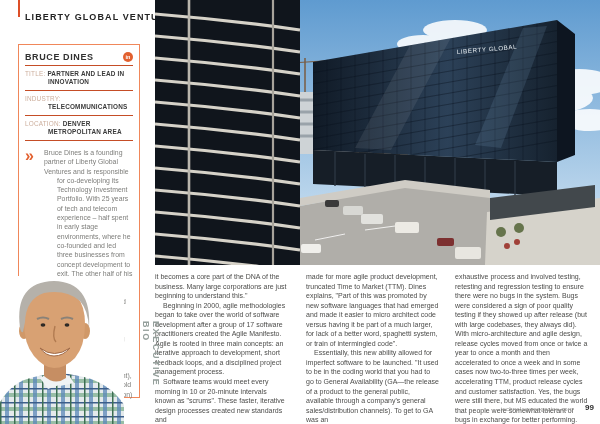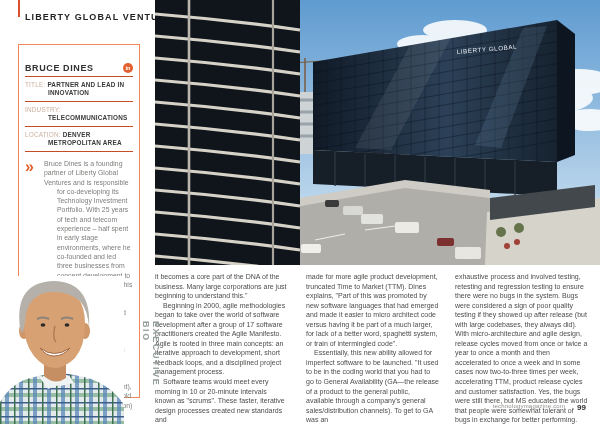--- a/index.html
+++ b/index.html
@@ -10,21 +10,21 @@
   }
 
   
   .header-tick { position:absolute; left:18px; top:0; width:2px; height:17px; background:#dd4f28; }
   .header-title { position:absolute; left:25px; top:12px; font-size:9px; font-weight:bold;
     letter-spacing:1.1px; color:#232323; }
 
   
   .card { position:absolute; left:18px; top:44px; width:122px; height:354px;
     border:1.5px solid #f0875a; box-sizing:border-box; padding:6px 6px 0 6px; }
-  .name-row { display:flex; justify-content:space-between; align-items:center; margin-top:12px; }
+  .name-row { display:flex; justify-content:space-between; align-items:center; margin-top:1px; }
   .card-name { font-size:9px; font-weight:bold; letter-spacing:.6px; color:#323232; }
   .linkedin { width:10px; height:10px; border-radius:50%; background:#e2602f; color:#fff;
     font-size:5.5px; font-weight:bold; display:flex; align-items:center; justify-content:center;
     font-family:"Liberation Sans", sans-serif; }
   .rule { border:none; border-top:1.3px solid #c54d26; margin:3px 0; }
   .field { font-size:6.4px; line-height:8px; padding:1px 0; color:#3a3a3a;
     padding-left:23px; text-indent:-23px; letter-spacing:.2px; }
   .field .lbl { color:#ccae9c; font-weight:normal; }
   .field .val { font-weight:bold; }
 
@@ -51,21 +51,21 @@
   .photo { position:absolute; left:155px; top:0; width:445px; height:265px; overflow:hidden; }
 
   
   .col { position:absolute; top:272px; width:133px; font-size:7px; line-height:9.55px;
     color:#4c4c4a; letter-spacing:0; }
   .col-1 { left:155px; } .col-2 { left:306px; } .col-3 { left:455px; }
   .col p { margin:0; }
   .col p.ind { text-indent:8px; }
 
   
-  .footer { position:absolute; right:14px; top:403px; display:flex; gap:12px; align-items:flex-start; }
+  .footer { position:absolute; right:6px; top:403px; display:flex; gap:12px; align-items:flex-end; }
   .footer .site { font-size:6px; color:#8f8f8c; letter-spacing:.2px; }
   .footer .pagenum { font-size:8px; font-weight:bold; color:#2e2e2e; }
 </style>
 </head>
 <body>
 
 <div class="page">
 
   <div class="header-tick"></div>
   <div class="header-title">LIBERTY GLOBAL VENTURES</div>

